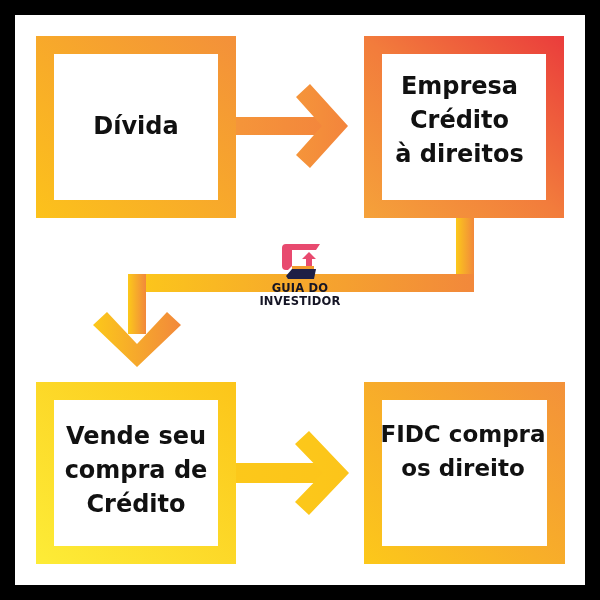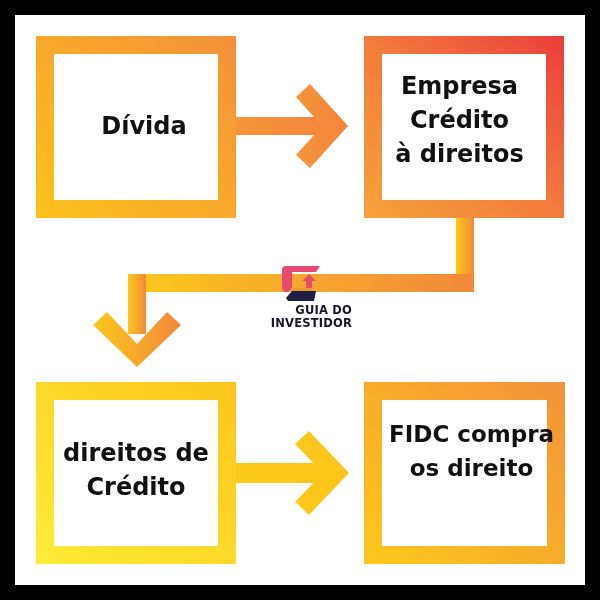--- a/index.html
+++ b/index.html
@@ -1,20 +1,20 @@
 <!DOCTYPE html>
 <html><head>
 <meta charset="utf-8">
 <style>
   html,body{margin:0;padding:0;}
   body{width:600px;height:600px;background:#000;position:relative;overflow:hidden;font-family:"DejaVu Sans",sans-serif;}
   .canvas{position:absolute;left:15px;top:15px;width:570px;height:570px;background:#fff;}
   svg.flow{position:absolute;left:0;top:0;width:600px;height:600px;}
   .box-text{position:absolute;display:flex;align-items:center;justify-content:center;text-align:center;font-weight:bold;color:#111;font-size:24px;line-height:34px;}
-  .logo{position:absolute;left:248px;top:264px;width:104px;text-align:right;}
+  .logo{position:absolute;left:248px;top:242px;width:104px;text-align:center;}
   .logo-text{font-weight:bold;font-size:11.5px;line-height:13px;color:#151525;letter-spacing:0.2px;}
 </style>
 </head>
 <body>
 
 <div class="canvas"></div>
 
 <svg class="flow" viewBox="0 0 600 600">
   <defs>
     <linearGradient id="gTL" x1="0" y1="1" x2="1" y2="0">
@@ -77,42 +77,43 @@
     <rect x="128" y="274" width="18" height="60"></rect>
     <polygon points="93,325 107,312 137,344 167,312 181,325 137,367"></polygon>
   </g>
 
   <g fill="url(#gArr3)">
     <rect x="236" y="463" width="100" height="20"></rect>
     <polygon points="309,431 349,473 309,515 295,502 323,473 295,444"></polygon>
   </g>
 </svg>
 
-<div class="box-text" style="left:54px;top:54px;width:164px;height:146px;padding-bottom:3px;box-sizing:border-box;margin-left:8px;">
+<div class="box-text" style="left:54px;top:54px;width:164px;height:146px;padding-bottom:3px;box-sizing:border-box;">
   <div>
     <div>Dívida</div>
   </div>
 </div>
 
 <div class="box-text" style="left:382px;top:54px;width:155px;height:146px;padding-bottom:14px;box-sizing:border-box;">
   <div>
     <div>Empresa</div>
     <div>Crédito</div>
     <div>à direitos</div>
   </div>
 </div>
 
 <div class="box-text" style="left:54px;top:400px;width:164px;height:146px;padding-bottom:6px;box-sizing:border-box;">
   <div>
-    <div>direitos de</div>
+    <div>Vende seu</div>
+    <div>compra de</div>
     <div>Crédito</div>
   </div>
 </div>
 
-<div class="box-text" style="left:372px;top:400px;width:182px;height:107px;padding-bottom:6px;box-sizing:border-box;font-size:23px;justify-content:flex-end;">
+<div class="box-text" style="left:372px;top:400px;width:182px;height:107px;padding-bottom:6px;box-sizing:border-box;font-size:23px;">
   <div>
     <div>FIDC compra</div>
     <div>os direito</div>
   </div>
 </div>
 
 <div class="logo">
   <svg width="44" height="40" viewBox="0 0 44 40" style="display:block;margin:0 auto;">
 
     <path d="M8 2 H42 L38 8 H14 V24 L10 28 H8 Q4 28 4 24 V6 Q4 2 8 2 Z" fill="#e84a6f"></path>

